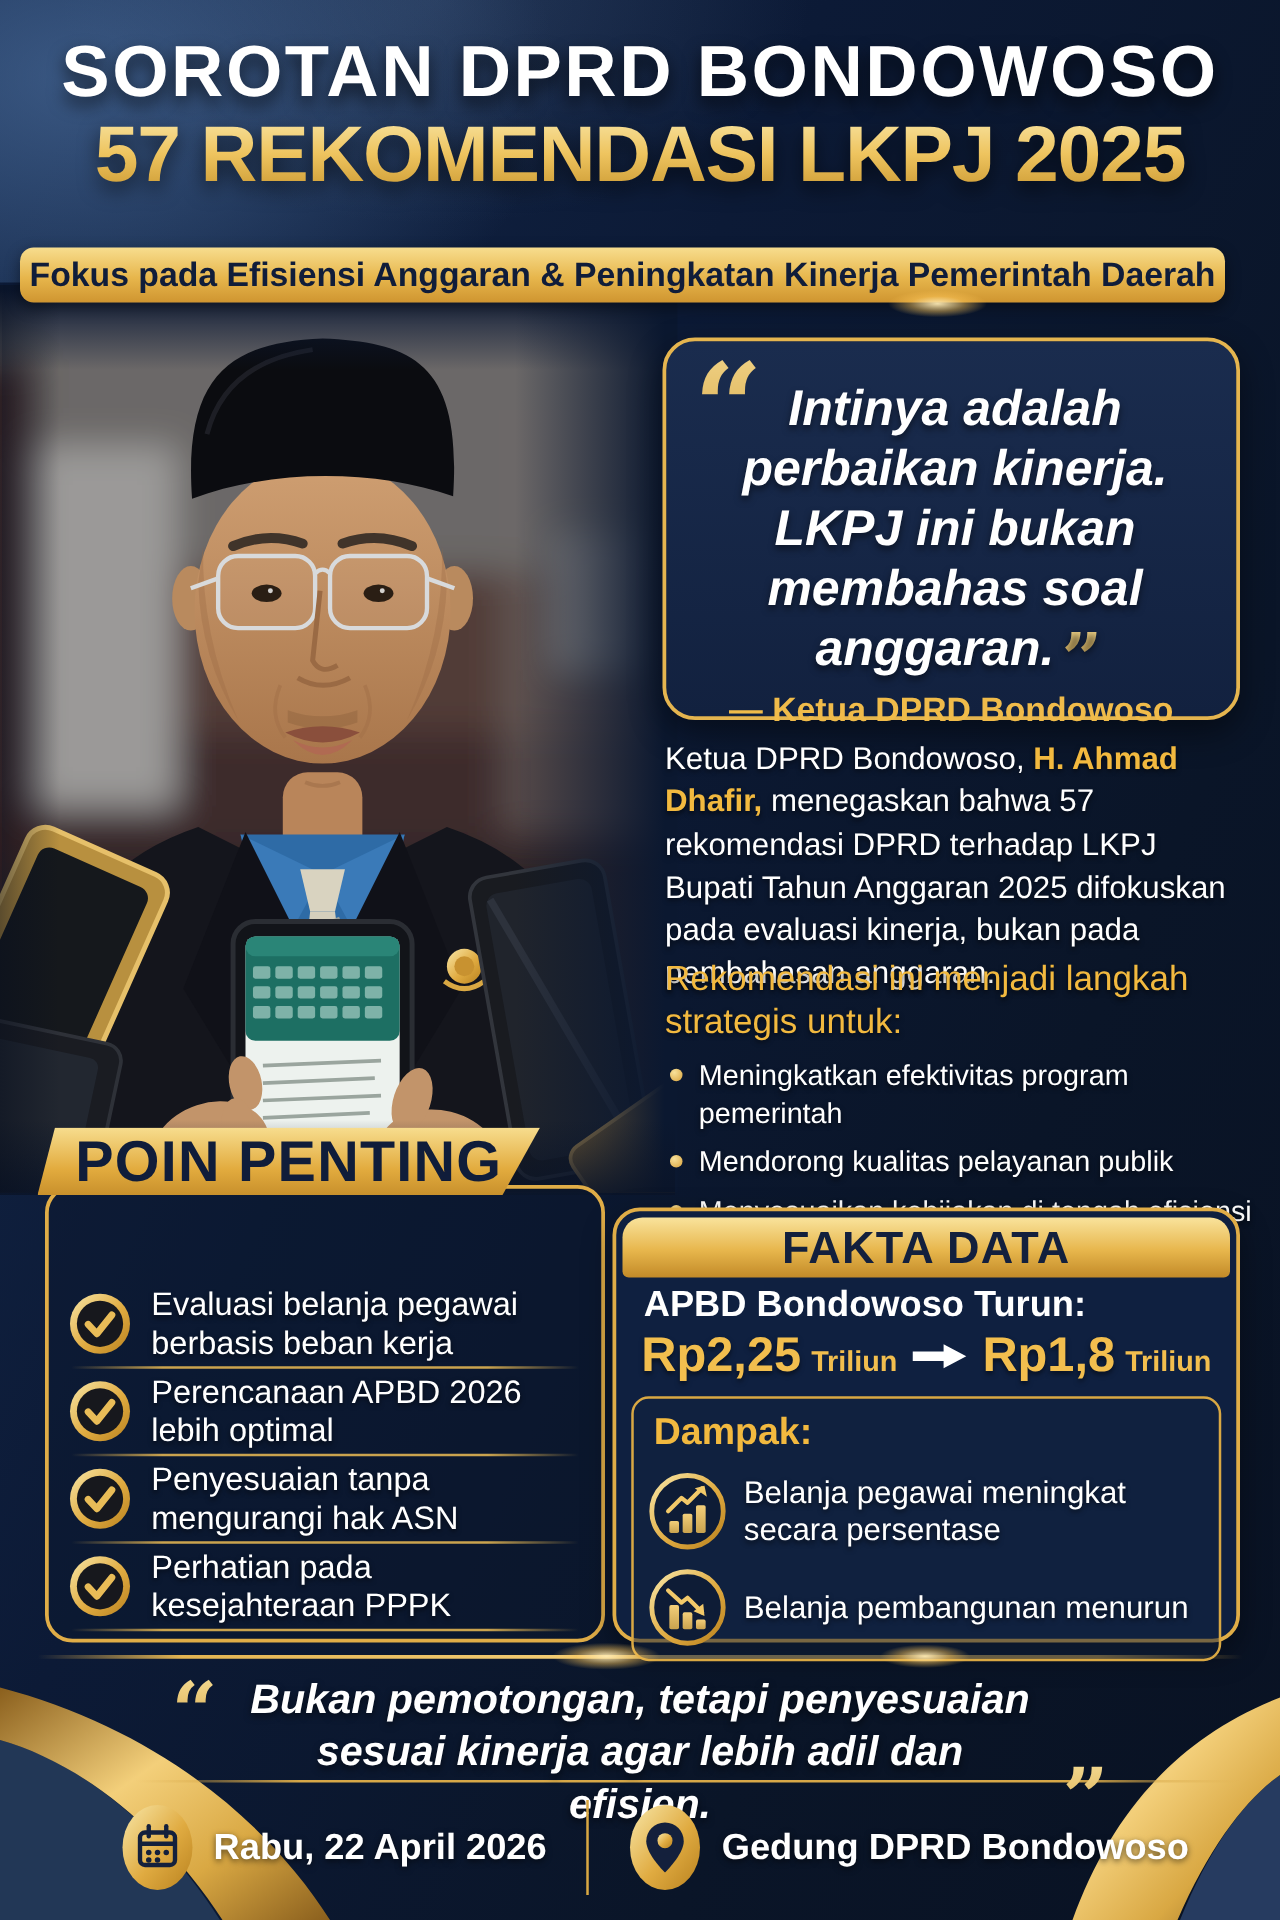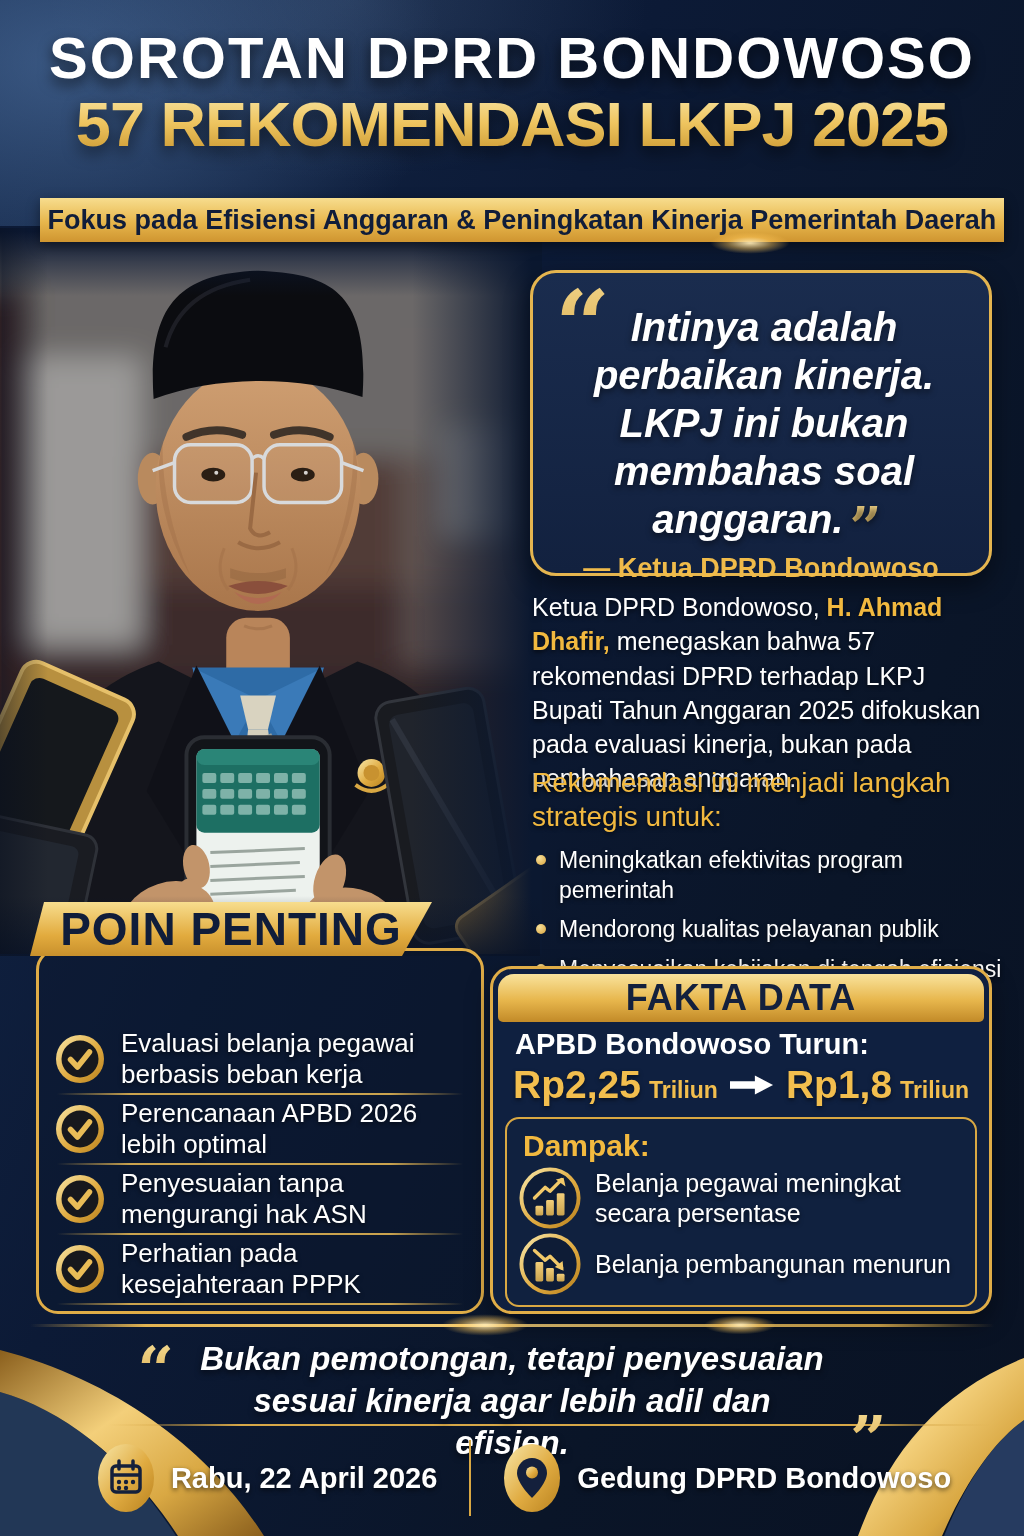--- a/index.html
+++ b/index.html
@@ -14,23 +14,23 @@
   }
 
   
   .hdr{position:absolute;left:0;top:26px;width:100%;text-align:center;z-index:5;}
   .title1{font-size:58px;font-weight:800;letter-spacing:2px;color:#ffffff;
     text-shadow:0 6px 14px rgba(0,0,0,.65);line-height:1.1;margin:0;}
   .title2{font-size:63px;font-weight:800;letter-spacing:-1px;margin:0;line-height:1.1;
     background:linear-gradient(180deg,#f9e7a8 0%,#eec45f 48%,#c6932c 100%);
     -webkit-background-clip:text;background-clip:text;color:transparent;
     filter:drop-shadow(0 6px 8px rgba(0,0,0,.6));}
-  .subbar{position:absolute;left:40px;top:198px;width:964px;height:44px;z-index:5;
+  .subbar{position:absolute;left:16px;top:198px;width:964px;height:44px;z-index:5;
     background:linear-gradient(180deg,#f7dd8e 0%,#e7b64c 55%,#cf9530 100%);
-    border-radius:0;display:flex;align-items:center;justify-content:center;
+    border-radius:11px;display:flex;align-items:center;justify-content:center;
     font-size:27px;font-weight:700;color:#101d3a;box-shadow:0 4px 12px rgba(0,0,0,.45);}
   .flare{position:absolute;z-index:6;pointer-events:none;
     background:radial-gradient(closest-side, rgba(255,235,180,.95), rgba(255,200,90,.45) 40%, rgba(255,200,90,0) 72%);}
 
   
   .photo{position:absolute;left:0;top:228px;width:540px;height:726px;z-index:1;}
   .photo svg{display:block;}
   .fade-r{position:absolute;top:0;right:-2px;width:130px;height:100%;
     background:linear-gradient(to right, rgba(11,22,44,0), #0b1830 92%);}
   .fade-t{position:absolute;top:-2px;left:0;width:100%;height:70px;
@@ -93,21 +93,21 @@
     display:flex;align-items:center;justify-content:center;
     font-size:36px;font-weight:800;color:#13203d;letter-spacing:1px;}
   .apbd-label{margin:6px 0 0 22px;font-size:29px;font-weight:700;color:#fff;}
   .apbd-vals{margin:2px 10px 0 20px;display:flex;align-items:baseline;gap:8px;}
   .val-big{font-size:39px;font-weight:800;color:#f2be4e;text-shadow:0 2px 4px rgba(0,0,0,.5);}
   .val-unit{font-size:23px;font-weight:700;color:#f2be4e;}
   .arrow-ic{align-self:center;margin:0 4px;}
   .dampak{margin:10px 12px 0 12px;border:2px solid #d9a843;border-radius:14px;padding:8px 12px 10px 12px;
     background:rgba(18,33,62,.5);}
   .dampak h4{margin:2px 0 4px 4px;font-size:30px;font-weight:700;color:#f2b93f;}
-  .imp-row{display:flex;align-items:center;gap:14px;margin-top:4px;}
+  .imp-row{display:flex;align-items:center;gap:14px;margin-top:15px;}
   .imp-row .txt{font-size:25px;line-height:1.22;color:#fff;text-shadow:0 2px 4px rgba(0,0,0,.6);}
   .imp-ic{flex:none;width:62px;height:62px;}
 
   
   .hr-top{position:absolute;left:30px;width:964px;top:1324px;height:3px;z-index:3;
     background:linear-gradient(90deg,rgba(230,180,70,0),#e3b452 12%,#f3cf7a 50%,#e3b452 88%,rgba(230,180,70,0));}
   .hr-bot{position:absolute;left:108px;width:884px;top:1424px;height:2px;z-index:3;
     background:linear-gradient(90deg,rgba(230,180,70,0),#d7a848 15%,#d7a848 85%,rgba(230,180,70,0));}
   .bquote{position:absolute;left:70px;top:1338px;width:884px;z-index:4;
     display:flex;justify-content:center;align-items:flex-start;gap:18px;}

